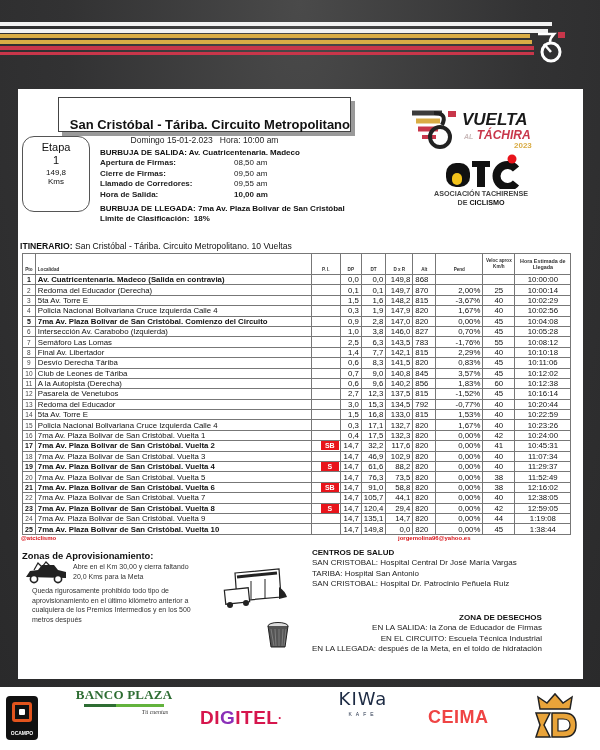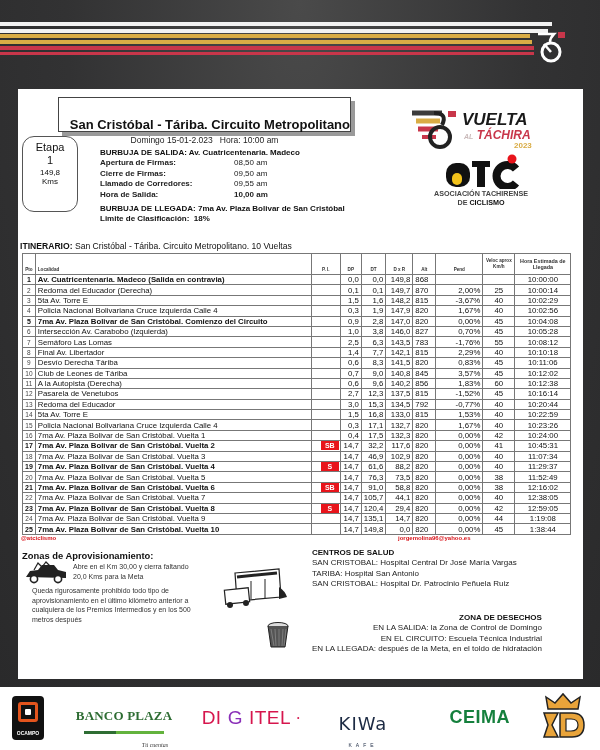--- a/index.html
+++ b/index.html
@@ -33,21 +33,21 @@
   }
   .title-box {
     position: absolute; left: 40px; top: 8px; width: 293px; height: 35px;
     border: 1px solid #444; background: #fff;
     box-shadow: 4px 4px 0 #9a9a9a;
     text-align: center;
   }
   .title-box .t1 { font-weight: bold; font-size: 13px; margin-top: 19px; text-align: right; }
   .title-box .t2 { font-size: 8.5px; margin-top: 3px; color: #222; }
   .etapa-box {
-    position: absolute; left: 4px; top: 47px; width: 56px; height: 76px;
+    position: absolute; left: 4px; top: 47px; width: 68px; height: 76px;
     border: 1px solid #555; border-radius: 12px;
     text-align: center; line-height: 1.15;
   }
   .etapa-box .e1 { font-size: 11px; margin-top: 4px; }
   .etapa-box .e2 { font-size: 11px; }
   .etapa-box .e3 { font-size: 8px; margin-top: 2px; }
   .etapa-box .e4 { font-size: 8px; }
   .salida { position: absolute; left: 82px; top: 59px; font-size: 8px; line-height: 10.4px; }
   .salida .head { font-weight: bold; }
   .salida .row { display: flex; }
@@ -102,36 +102,36 @@
   .trash-icon { position: absolute; left: 248px; top: 532px; width: 24px; height: 28px; }
   
   .salud { position: absolute; left: 294px; top: 459px; font-size: 8px; line-height: 10.3px; color: #222; }
   .salud .h { font-weight: bold; color: #111; }
   .desechos { position: absolute; left: 294px; top: 524px; font-size: 8px; line-height: 10.3px; color: #222; text-align: right; }
   .desechos .h { font-weight: bold; color: #111; }
   
   .sponsors {
     position: absolute; left: 0; top: 687px; width: 600px; height: 63px; background: #ffffff;
   }
-  .sp { position: absolute; top: 0; height: 61px; display: flex; align-items: center; justify-content: flex-end; gap: 6px; }
+  .sp { position: absolute; top: 0; height: 61px; display: flex; align-items: center; justify-content: flex-start; }
   .ocampo { left: 6px; width: 38px; }
   .ocampo-box { width: 32px; height: 44px; background: #111; border-radius: 4px; position: relative; }
   .ocampo-box .sq { position: absolute; left: 6px; top: 6px; width: 20px; height: 20px; border: 3px solid #e3541d; border-radius: 3px; }
   .ocampo-box .sq::after { content: ""; position: absolute; left: 4px; top: 4px; width: 6px; height: 6px; background: #fff; border-radius: 1px; }
   .ocampo-box .lbl { position: absolute; left: 0; bottom: 4px; width: 32px; text-align: center; color: #fff; font-size: 5px; font-weight: bold; }
   .banco { left: 68px; width: 112px; flex-direction: column; }
   .banco .n { font-family: "Liberation Serif", serif; font-weight: bold; color: #2e6d33; font-size: 13px; letter-spacing: 0.2px; }
   .banco .bar { width: 80px; height: 3px; background: linear-gradient(90deg,#2e6d33 0%,#2e6d33 40%,#63b33d 40%,#63b33d 100%); margin-top: 1px; }
   .banco .tag { font-family: "Liberation Serif", serif; font-style: italic; font-size: 6px; color: #333; align-self: flex-end; margin-right: 12px; margin-top: 2px; }
-  .digitel { left: 200px; width: 100px; font-weight: normal; font-size: 19px; color: #d6164d; letter-spacing: 0.5px; }
+  .digitel { left: 200px; width: 100px; font-weight: bold; font-size: 19px; color: #d6164d; letter-spacing: 0.5px; }
   .digitel .g { color: #8a2fb8; }
   .kiwa { left: 318px; width: 90px; flex-direction: column; color: #1d2b44; }
   .kiwa .n { font-size: 18px; letter-spacing: 1px; font-family: "DejaVu Sans", sans-serif; font-weight: normal; line-height: 24px; }
   .kiwa .s { font-size: 5px; letter-spacing: 4px; }
-  .ceima { left: 428px; width: 82px; font-weight: bold; font-size: 18px; color: #15803d; letter-spacing: 0.5px; }
+  .ceima { left: 428px; width: 82px; font-weight: bold; font-size: 18px; color: #ef4444; letter-spacing: 0.5px; }
   .kd { left: 530px; width: 58px; }
 </style>
 </head>
 <body>
 
 <div class="bg-texture"></div>
 
 <div class="stripes">
   <div class="stripe w1"></div>
   <div class="stripe w2"></div>
@@ -576,21 +576,21 @@
   </svg>
 
   <div class="salud">
     <div class="h">CENTROS DE SALUD</div>
     <div>SAN CRISTOBAL: Hospital Central Dr José María Vargas</div>
     <div>TARIBA: Hospital San Antonio</div>
     <div>SAN CRISTOBAL: Hospital Dr. Patrocinio Peñuela Ruiz</div>
   </div>
   <div class="desechos">
     <div class="h">ZONA DE DESECHOS</div>
-    <div>EN LA SALIDA: la Zona de Control de Domingo</div>
+    <div>EN LA SALIDA: la Zona de Educador de Firmas</div>
     <div>EN EL CIRCUITO: Escuela Técnica Industrial</div>
     <div>EN LA LLEGADA: después de la Meta, en el toldo de hidratación</div>
   </div>
 </div>
 
 <div class="sponsors">
   <div class="sp ocampo">
     <div class="ocampo-box">
       <div class="sq"></div>
       <div class="lbl">OCAMPO</div>

